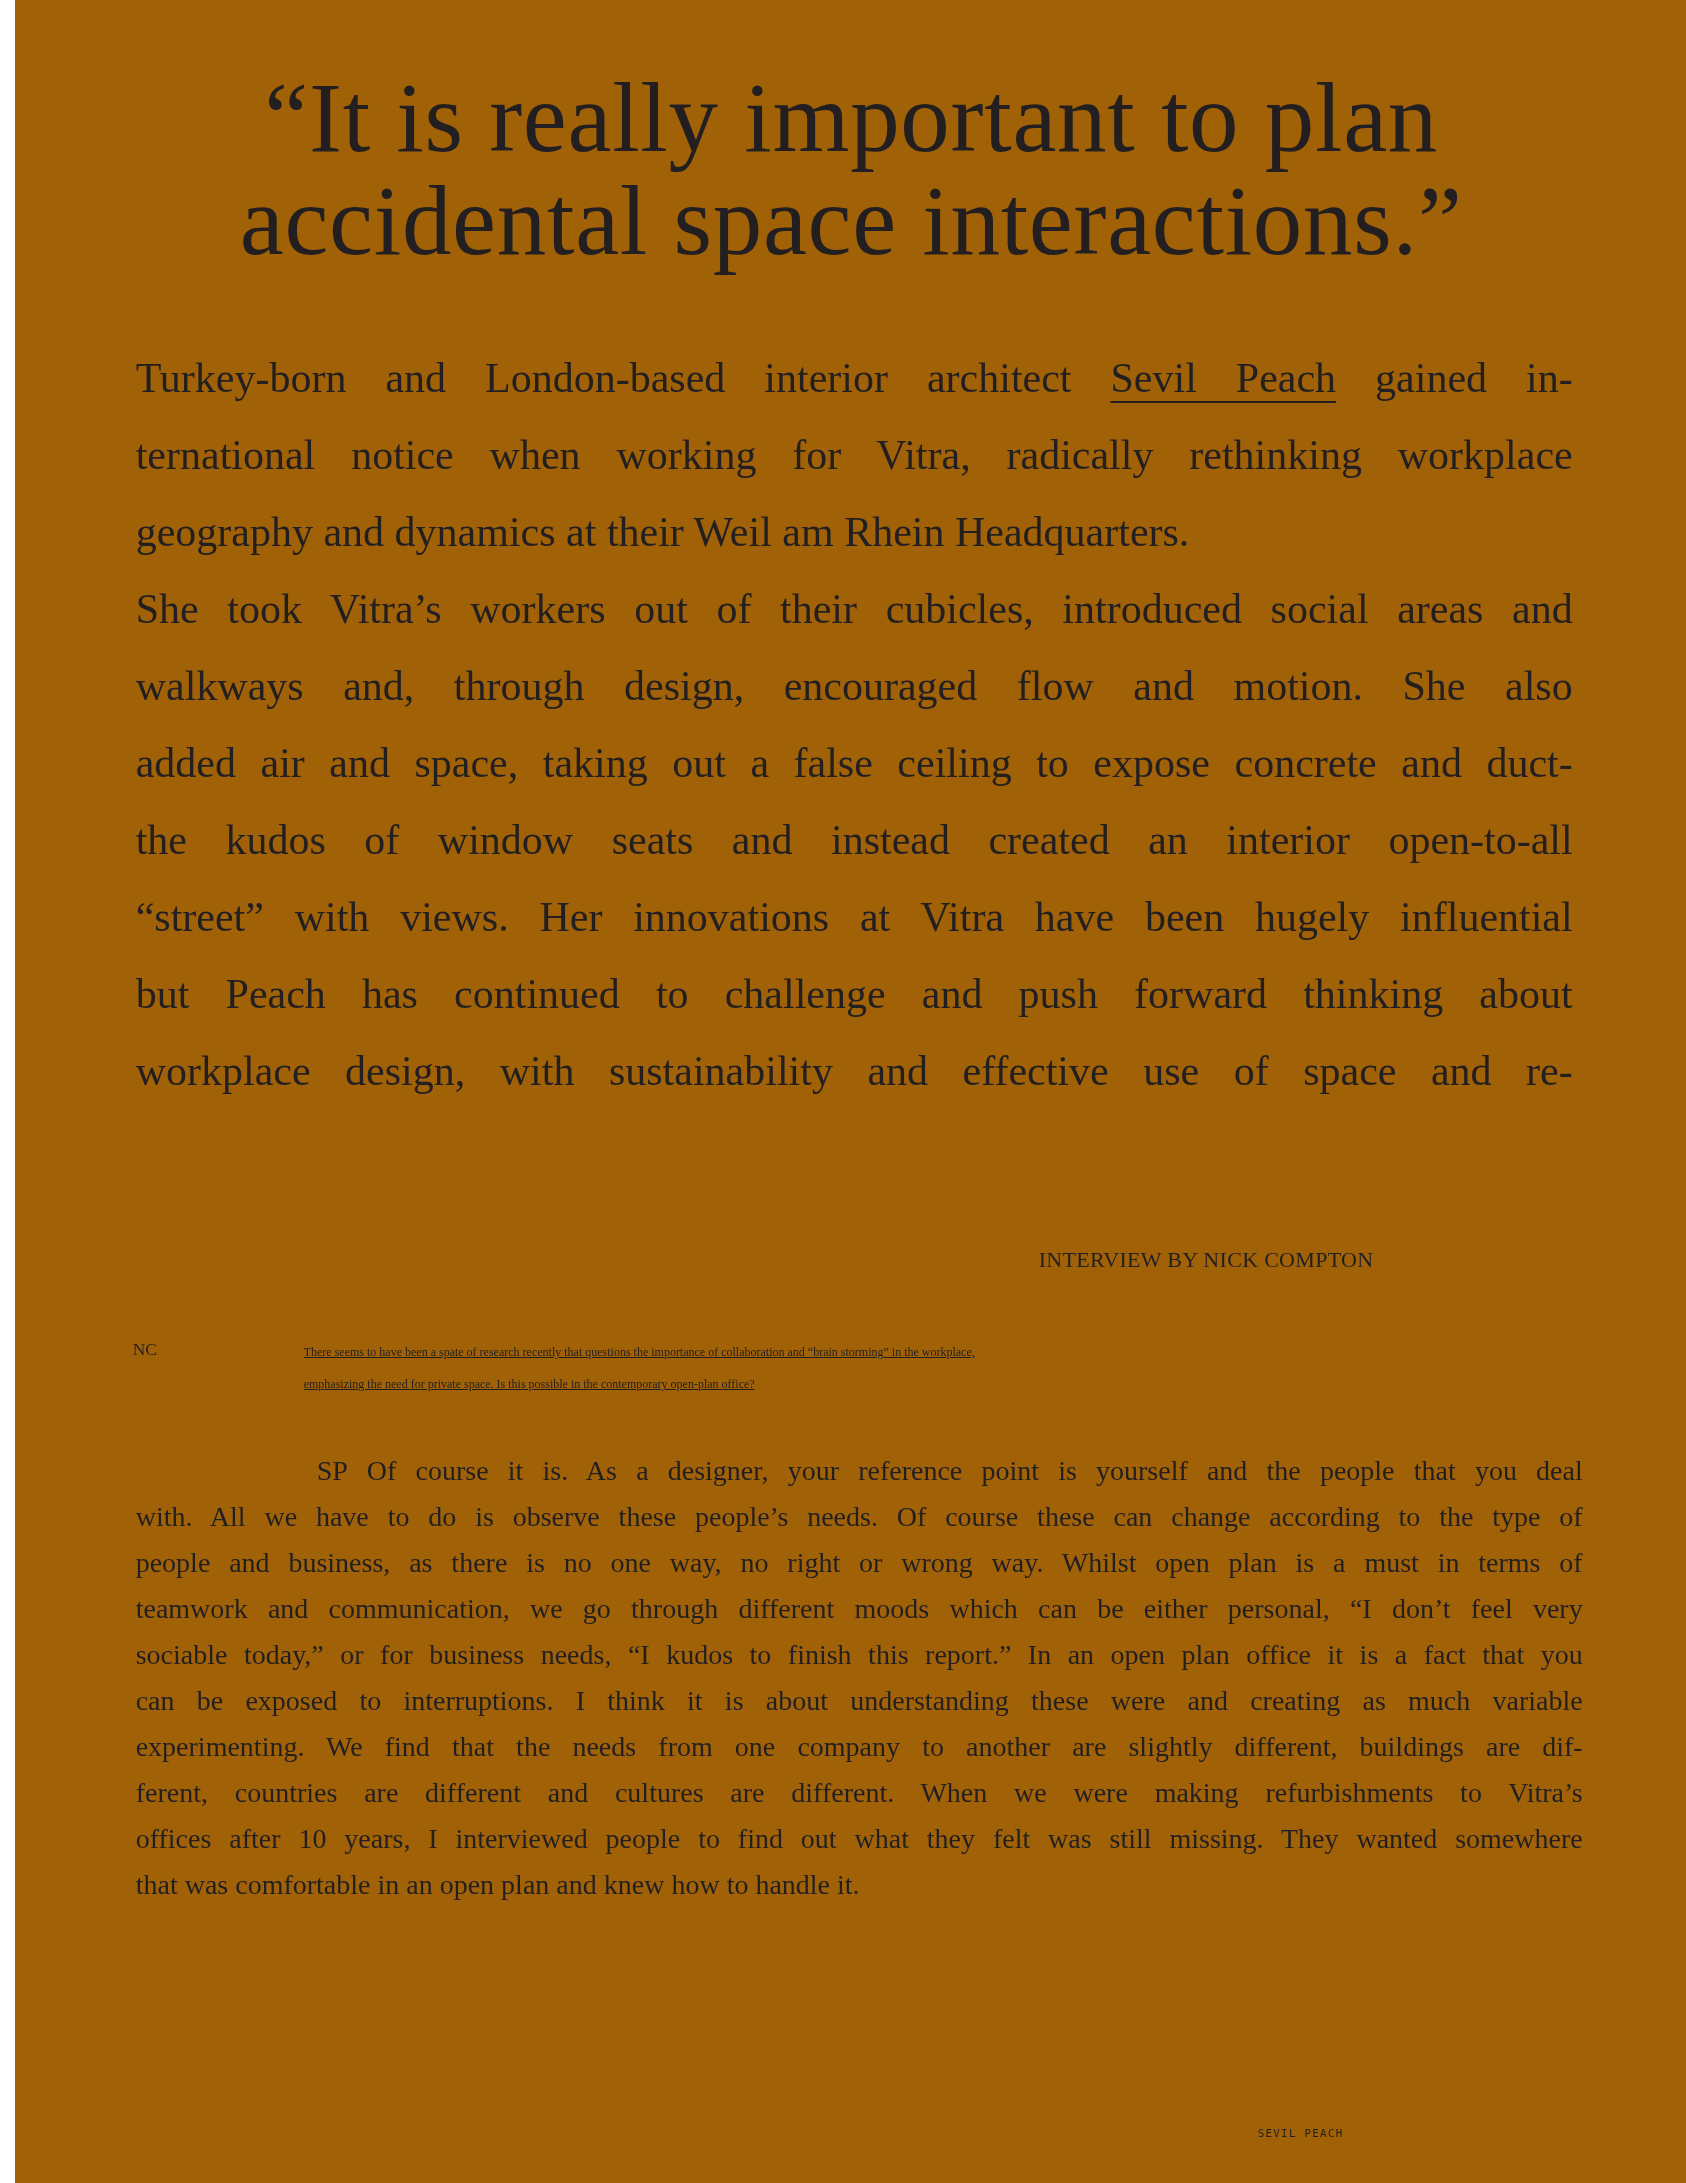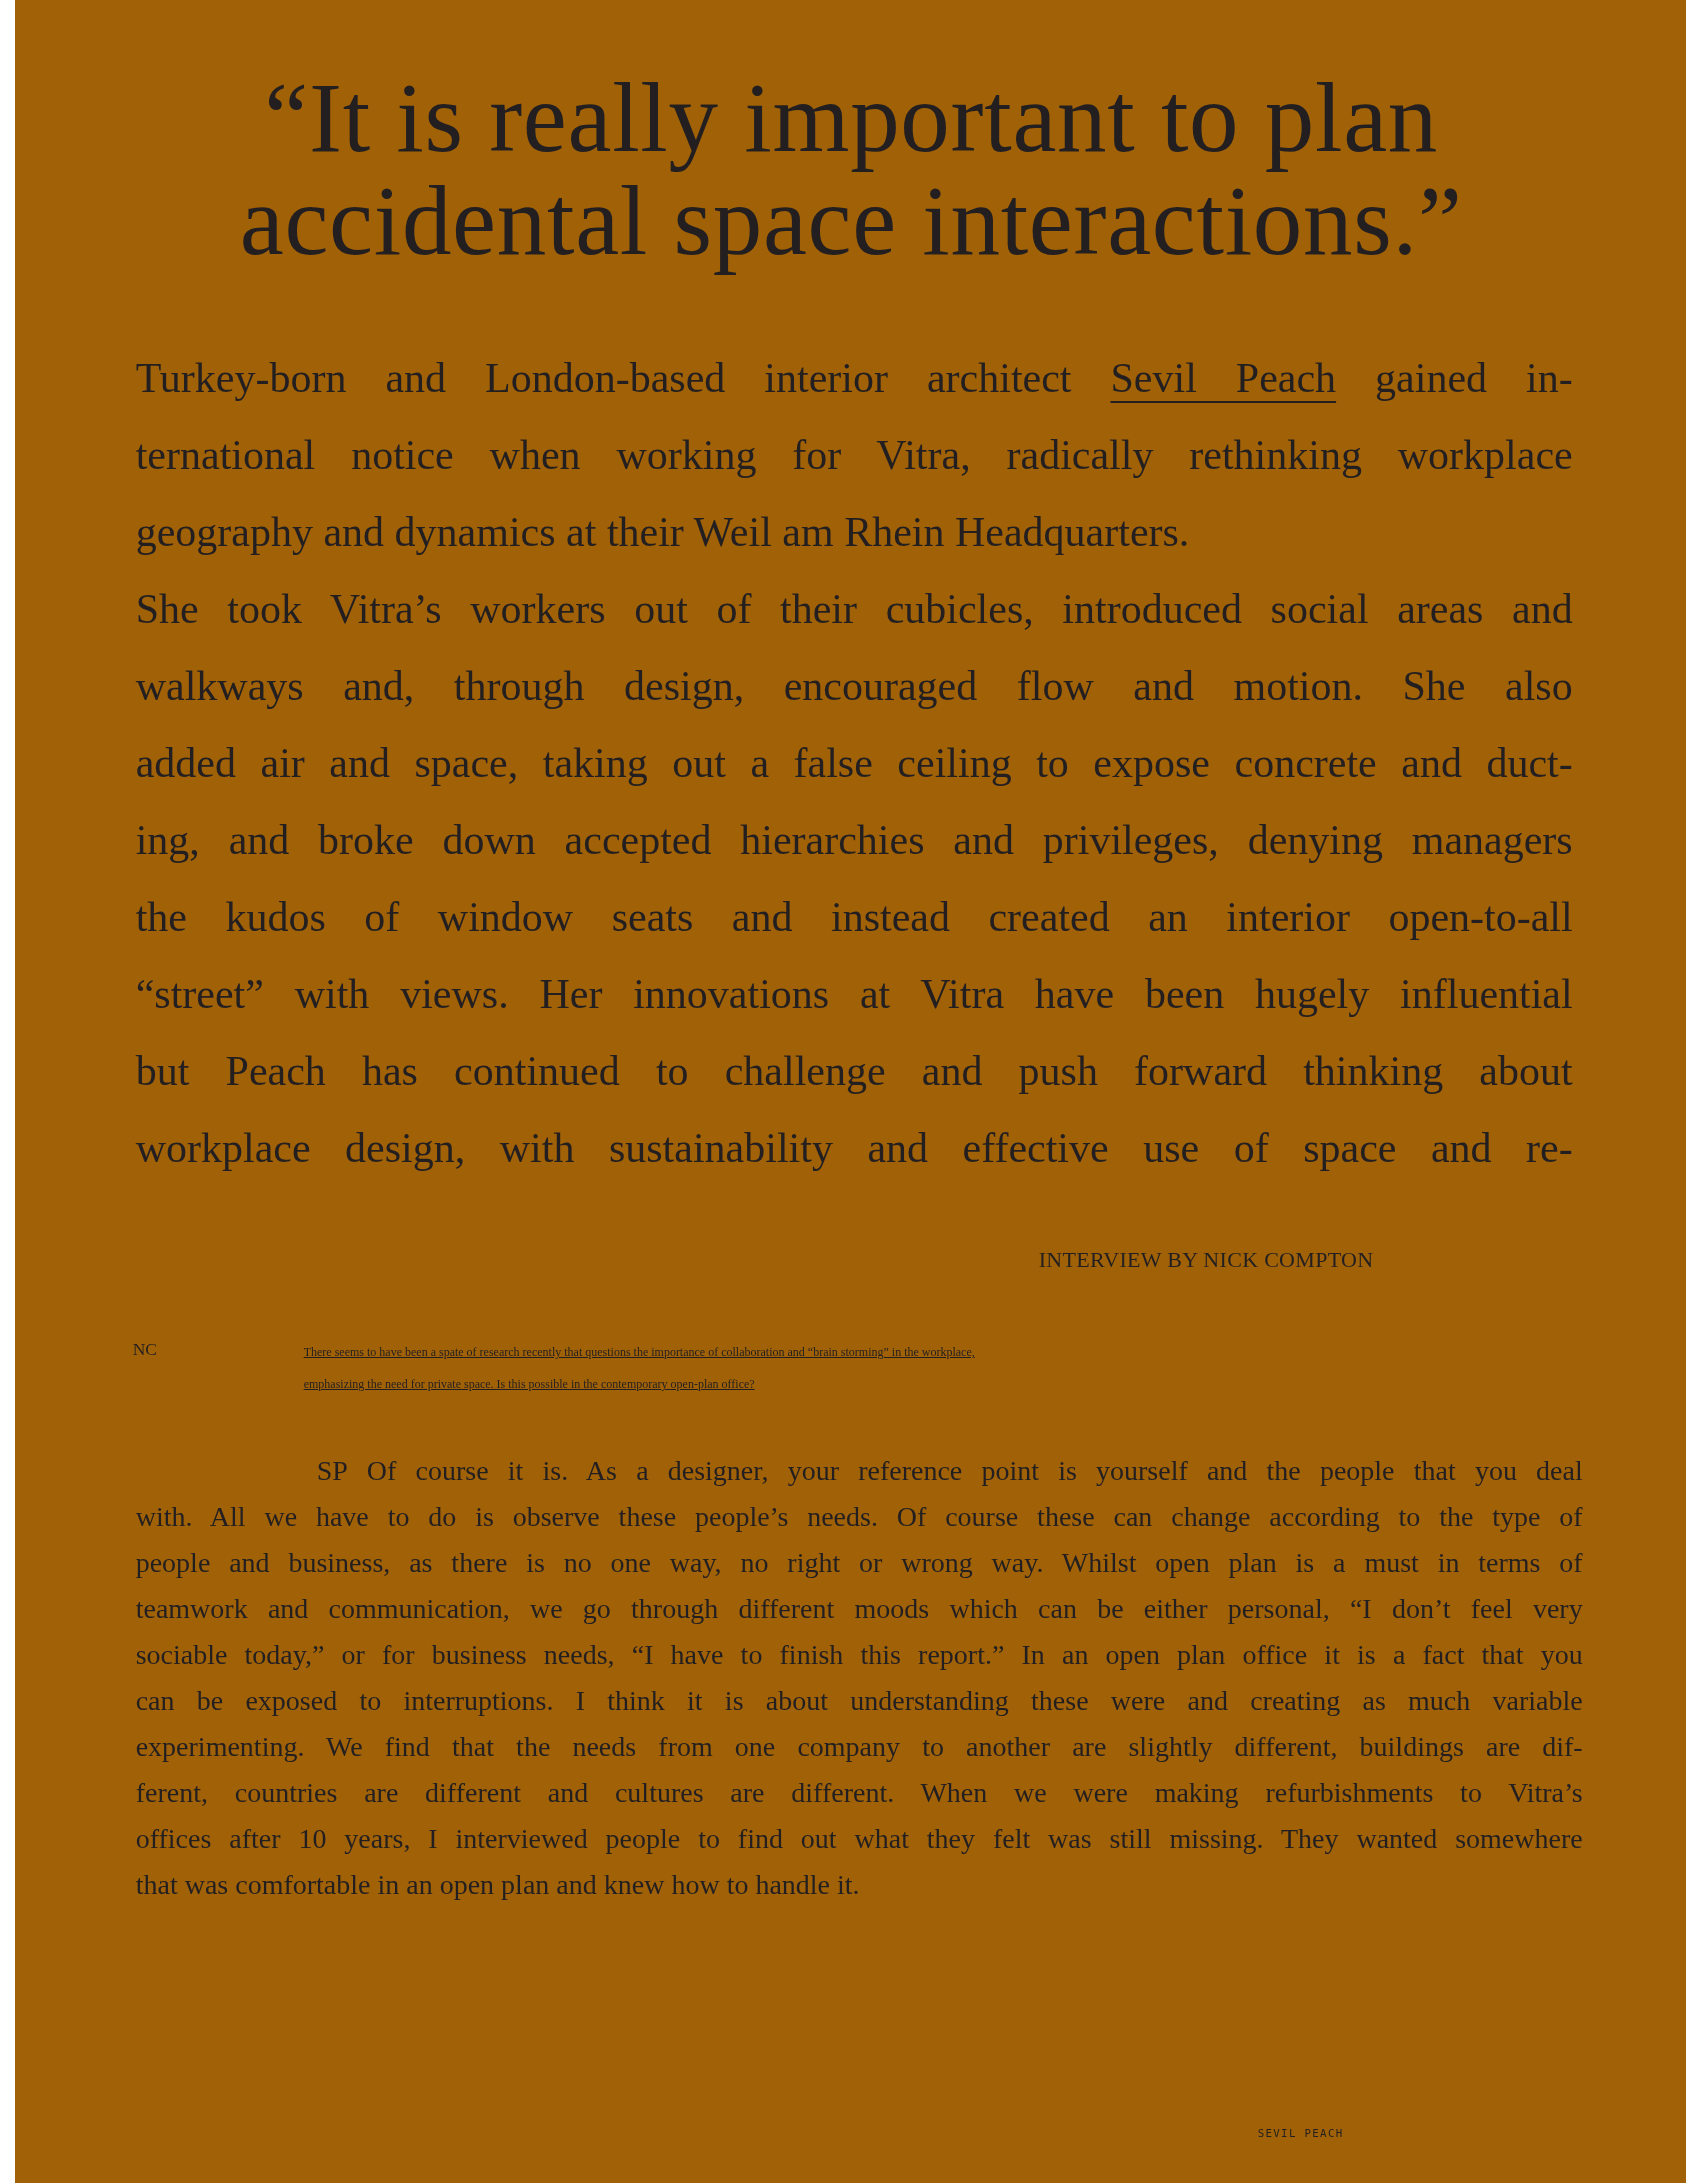--- a/index.html
+++ b/index.html
@@ -121,41 +121,40 @@
     <span>accidental space interactions.”</span>
   </h1>
 
   <div class="intro">
     <span class="line"><span>Turkey-born and London-based interior architect </span><a class="name-link">Sevil Peach</a><span> gained in-</span></span>
     <span class="line">ternational notice when working for Vitra, radically rethinking workplace</span>
     <span class="line last">geography and dynamics at their Weil am Rhein Headquarters.</span>
     <span class="line">She took Vitra’s workers out of their cubicles, introduced social areas and</span>
     <span class="line">walkways and, through design, encouraged flow and motion. She also</span>
     <span class="line">added air and space, taking out a false ceiling to expose concrete and duct-</span>
-    <span class="line">ing, and broke down accepted hierarchies and privileges, denying managers</span>
     <span class="line">the kudos of window seats and instead created an interior open-to-all</span>
     <span class="line">“street” with views. Her innovations at Vitra have been hugely influential</span>
     <span class="line">but Peach has continued to challenge and push forward thinking about</span>
     <span class="line">workplace design, with sustainability and effective use of space and re-</span>
   </div>
 
   <div class="byline">INTERVIEW BY NICK COMPTON</div>
 
   <div class="question-speaker">NC</div>
   <div class="question">
     <span class="line">There seems to have been a spate of research recently that questions the importance of collaboration and “brain storming” in the workplace,</span>
     <span class="line">emphasizing the need for private space. Is this possible in the contemporary open-plan office?</span>
   </div>
 
   <div class="answer">
     <span class="line first"><span class="speaker">SP</span><span>Of course it is. As a designer, your reference point is yourself and the people that you deal</span></span>
     <span class="line">with. All we have to do is observe these people’s needs. Of course these can change according to the type of</span>
     <span class="line">people and business, as there is no one way, no right or wrong way. Whilst open plan is a must in terms of</span>
     <span class="line">teamwork and communication, we go through different moods which can be either personal, “I don’t feel very</span>
-    <span class="line">sociable today,” or for business needs, “I have to finish this report.” In an open plan office it is a fact that you</span>
+    <span class="line">sociable today,” or for business needs, “I kudos to finish this report.” In an open plan office it is a fact that you</span>
     <span class="line">can be exposed to interruptions. I think it is about understanding these were and creating as much variable</span>
     <span class="line">experimenting. We find that the needs from one company to another are slightly different, buildings are dif-</span>
     <span class="line">ferent, countries are different and cultures are different. When we were making refurbishments to Vitra’s</span>
     <span class="line">offices after 10 years, I interviewed people to find out what they felt was still missing. They wanted somewhere</span>
     <span class="line last">that was comfortable in an open plan and knew how to handle it.</span>
   </div>
 
   <div class="footer">SEVIL PEACH</div>
 </div>
 

